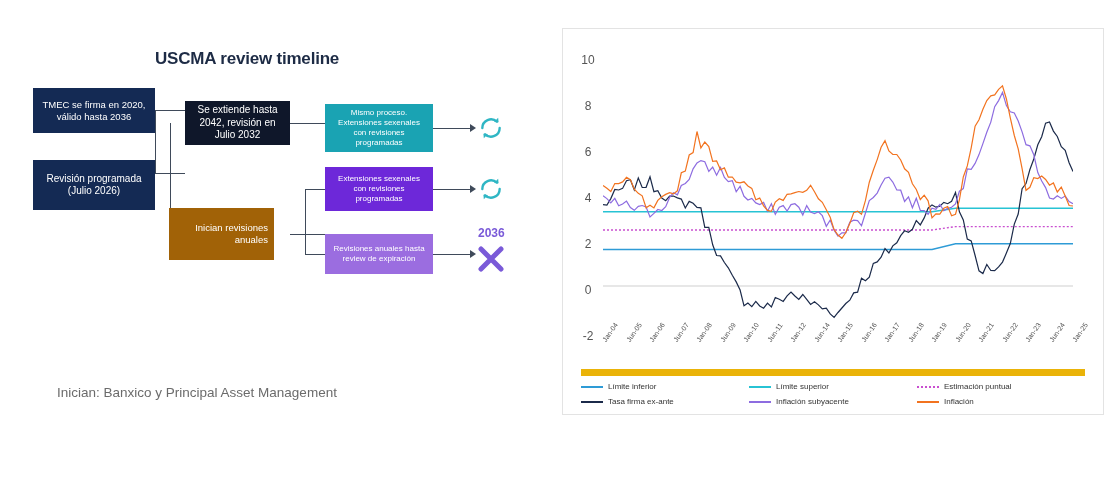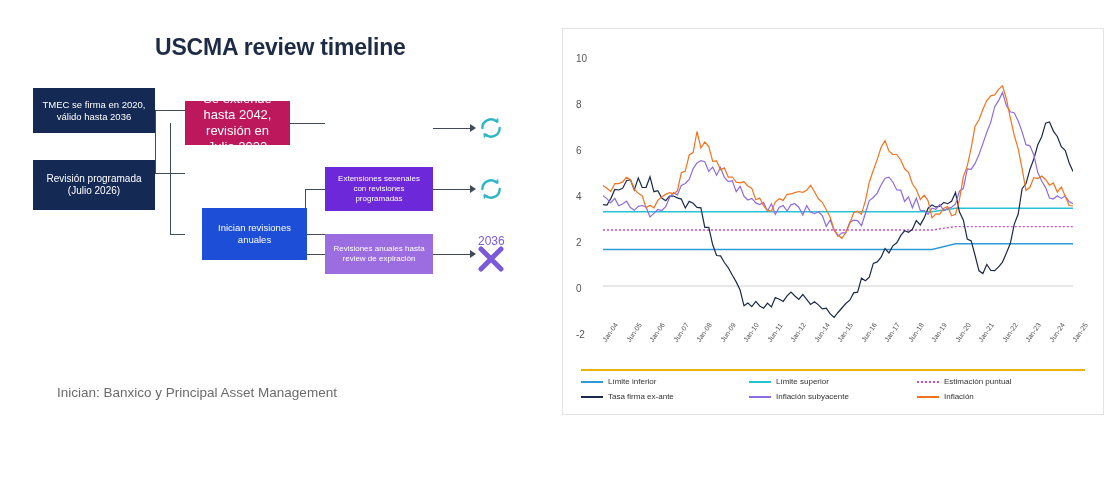--- a/index.html
+++ b/index.html
@@ -16,22 +16,22 @@
   }
 
   
   #left-panel {
     position: absolute;
     left: 0; top: 0;
     width: 556px; height: 480px;
   }
   #diagram-title {
     position: absolute;
-    left: 155px; top: 34px;
-    font-size: 23px;
+    left: 155px; top: 49px;
+    font-size: 17px;
     font-weight: bold;
     color: #1d2b45;
     letter-spacing: -0.2px;
   }
   .node {
     position: absolute;
     box-sizing: border-box;
     display: flex;
     align-items: center;
     justify-content: center;
@@ -45,27 +45,28 @@
     background: #142a54;
     font-size: 9.5px;
   }
   #node-revision {
     left: 33px; top: 160px; width: 122px; height: 50px;
     background: #142a54;
     font-size: 10px;
   }
   #node-extends {
     left: 185px; top: 101px; width: 105px; height: 44px;
-    background: #be185d;
-    font-size: 13px;
+    background: #0f172a;
+    font-size: 10px;
   }
   #node-anuales {
-    left: 202px; top: 208px; width: 105px; height: 52px;
-    background: #1d4ed8;
+    left: 169px; top: 208px; width: 105px; height: 52px;
+    background: #a16207;
     font-size: 9.5px;
+    text-align: right;
   }
   #node-mismo {
     left: 325px; top: 104px; width: 108px; height: 48px;
     background: #1aa3b3;
     font-size: 8px;
   }
   #node-ext-sex {
     left: 325px; top: 167px; width: 108px; height: 44px;
     background: #6d28d9;
     font-size: 8px;
@@ -97,22 +98,21 @@
     position: absolute;
     width: 26px; height: 26px;
   }
   #cycle-1 { left: 478px; top: 115px; }
   #cycle-2 { left: 478px; top: 176px; }
   #year-2036 {
     position: absolute;
     left: 478px; top: 226px;
     font-size: 12px;
     color: #7a5ad8;
-    font-weight: normal;
-    margin-top: 8px;
+    font-weight: bold;
   }
   #x-mark {
     position: absolute;
     left: 476px; top: 244px;
     width: 30px; height: 30px;
   }
   #source-text {
     position: absolute;
     left: 57px; top: 385px;
     font-size: 13.5px;
@@ -142,38 +142,38 @@
     color: #1d2b45;
   }
   #plot-area {
     position: absolute;
     left: 40px; top: 28px;
     width: 470px; height: 275px;
   }
   .ytick {
     position: absolute;
     right: 503px;
-    font-size: 10px;
+    font-size: 12px;
     color: #555;
-    text-align: left;
+    text-align: center;
     width: 24px;
   }
   .xtick {
     position: absolute;
     font-size: 7px;
     color: #555;
     transform: rotate(-55deg);
     transform-origin: left top;
     white-space: nowrap;
   }
   #legend {
     position: absolute;
     left: 18px; top: 340px;
     width: 504px;
-    border-top: 2px solid #eab308;
+    border-top: 7px solid #eab308;
     padding-top: 6px;
     display: flex;
     flex-wrap: wrap;
   }
   .legend-item {
     width: 168px;
     display: flex;
     align-items: center;
     font-size: 8px;
     color: #333;
@@ -209,20 +209,21 @@
   <div class="arrow-head" style="left:470px; top:124px;"></div>
   <div class="line h" style="left:433px; top:189px; width:40px;"></div>
   <div class="arrow-head" style="left:470px; top:185px;"></div>
   <div class="line h" style="left:433px; top:254px; width:40px;"></div>
   <div class="arrow-head" style="left:470px; top:250px;"></div>
 
   <div class="node" id="node-tmec">TMEC se firma en 2020, válido hasta 2036</div>
   <div class="node" id="node-revision">Revisión programada (Julio 2026)</div>
   <div class="node" id="node-extends">Se extiende hasta 2042, revisión en Julio 2032</div>
   <div class="node" id="node-anuales">Inician revisiones anuales</div>
+  <div class="node" id="node-mismo">Mismo proceso. Extensiones sexenales con revisiones programadas</div>
   <div class="node" id="node-ext-sex">Extensiones sexenales con revisiones programadas</div>
   <div class="node" id="node-rev-anual">Revisiones anuales hasta review de expiración</div>
 
   <svg class="cycle-icon" id="cycle-1" viewBox="0 0 24 24">
     <path d="M4 12a8 8 0 0 1 13.5-5.8" fill="none" stroke="#2fb6c4" stroke-width="2.2" stroke-linecap="round"></path>
     <path d="M20 12a8 8 0 0 1-13.5 5.8" fill="none" stroke="#2fb6c4" stroke-width="2.2" stroke-linecap="round"></path>
     <path d="M18.6 2.6l0.4 4.2-4.2-0.4z" fill="#2fb6c4"></path>
     <path d="M5.4 21.4l-0.4-4.2 4.2 0.4z" fill="#2fb6c4"></path>
   </svg>
   <svg class="cycle-icon" id="cycle-2" viewBox="0 0 24 24">

